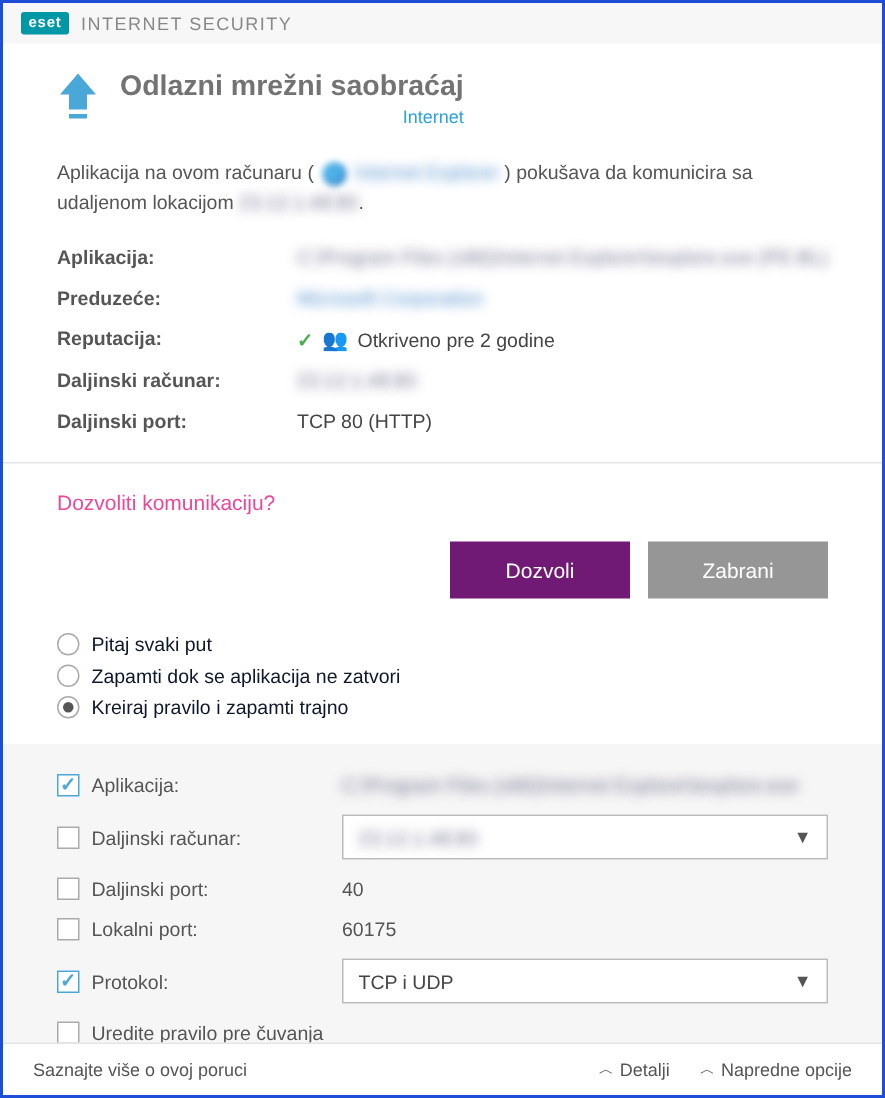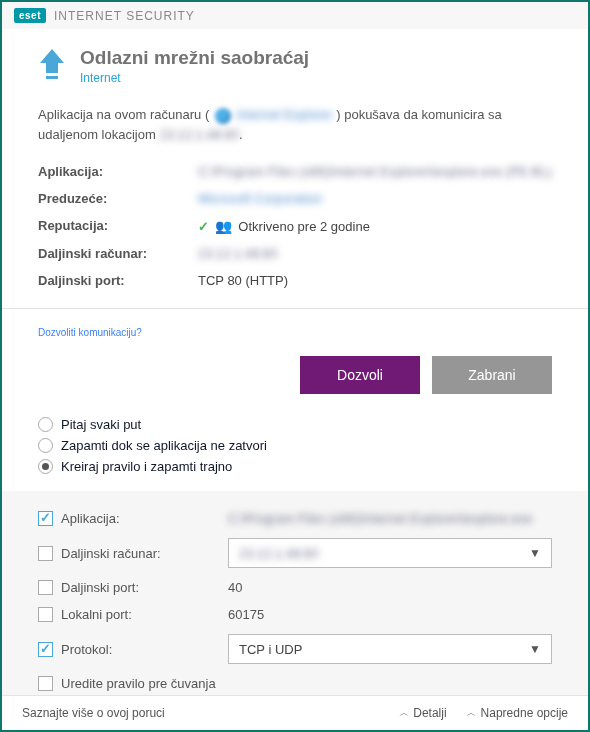--- a/index.html
+++ b/index.html
@@ -6,21 +6,21 @@
   body {
     margin: 0;
     font-family: "Segoe UI", Arial, sans-serif;
     font-size: 13px;
     color: #444;
     background: #fff;
   }
   .window {
     width: 590px;
     height: 732px;
-    border: 2px solid #0f766e;
+    border: 2px solid #1d4ed8;
     display: flex;
     flex-direction: column;
   }
   .titlebar {
     background: #f7f7f7;
     padding: 6px 12px;
     display: flex;
     align-items: center;
     gap: 8px;
   }
@@ -52,20 +52,21 @@
   .arrow-icon svg { display: block; }
   .page-title {
     color: #737373;
     font-size: 19px;
     font-weight: 700;
     margin: 0 0 2px 0;
   }
   .page-subtitle {
     color: #2aa3d9;
     font-size: 12px;
+    text-align: right;
   }
   .intro {
     color: #555;
     margin-bottom: 14px;
     line-height: 1.5;
   }
   .blur {
     color: transparent;
     text-shadow: 0 0 7px rgba(80,80,120,0.8);
     user-select: none;
@@ -100,22 +101,22 @@
   }
   .rep-row { display: flex; align-items: center; gap: 6px; }
   .check-mark { color: #4caf50; font-weight: bold; }
   .ppl-icon { color: #6c8aa5; font-size: 14px; }
   hr.sep {
     border: none;
     border-top: 1px solid #e4e4e4;
     margin: 14px -36px 18px -36px;
   }
   .question {
-    font-size: 10px;
-    color: #3b82f6;
+    font-size: 14px;
+    color: #ec4899;
     margin-bottom: 18px;
   }
   .btn-row {
     display: flex;
     justify-content: flex-end;
     gap: 12px;
     margin-bottom: 20px;
   }
   .btn {
     min-width: 120px;

